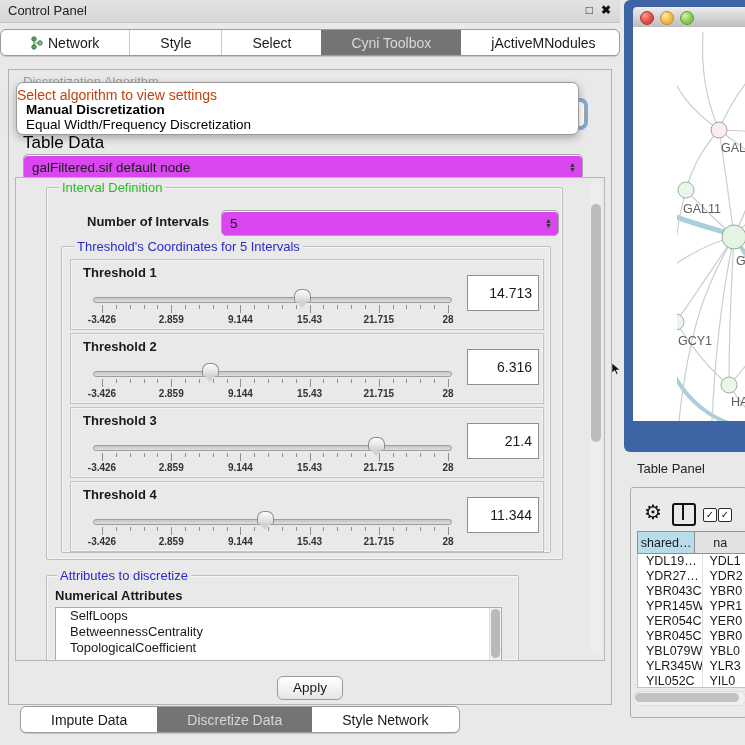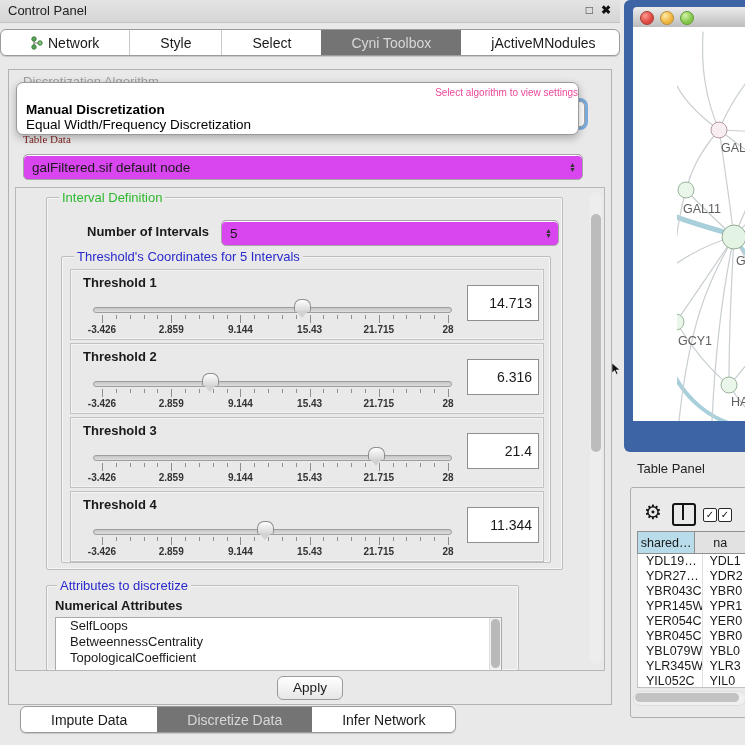--- a/index.html
+++ b/index.html
@@ -18,31 +18,31 @@
   .seg-item{display:flex;align-items:center;gap:5px;padding:0 30px;font-size:14px;color:#1a1a1a;white-space:nowrap;cursor:default;}
   .seg-item.sep{border-left:1px solid #c9c9c9;}
   .seg-item.selected{background:#747474;color:#d8d8d8;}
   
   .outer{position:absolute;left:8px;top:69px;width:602px;height:634px;border:1px solid #b2b2b2;background:#e9e9e9;}
   .dim-title{position:absolute;left:14px;top:4px;font-size:13px;color:#9d9d9d;}
   .focus-combo{position:absolute;left:14px;top:31px;width:560px;height:24px;background:#fff;border:1px solid #a6a6a6;
     border-radius:5px;box-shadow:0 0 0 3px rgba(86,150,216,.75);}
   .popup{position:absolute;left:7px;top:12px;width:561px;height:51px;background:#fff;border:1px solid #9a9a9a;
     border-radius:7px;box-shadow:0 3px 8px rgba(0,0,0,.28);z-index:5;}
-  .popup-ph{position:absolute;left:0;right:0;top:4px;text-align:right;color:#ec4899;font-size:10px;}
+  .popup-ph{position:absolute;left:0;right:0;top:4px;text-align:left;color:#c2410c;font-size:14px;}
   .popup-opt1{position:absolute;left:9px;top:19px;font-weight:bold;font-size:13.5px;color:#000;}
   .popup-opt2{position:absolute;left:9px;top:34px;font-size:13.5px;color:#000;}
   .group-label{font-size:13px;background:#e9e9e9;padding:0 3px;position:absolute;top:-8px;}
   .combo{background:#d946ef;border:1px solid #a6a6a6;border-radius:5px;position:absolute;font-size:13.5px;
     box-shadow:inset 0 1px 0 #fff;cursor:default;}
   .combo .ctext{position:absolute;left:8px;top:50%;transform:translateY(-50%);white-space:nowrap;}
   .spinner{position:absolute;right:6px;top:50%;transform:translateY(-50%);display:flex;flex-direction:column;
     align-items:center;line-height:5px;font-size:7px;color:#333;}
-  .td-title{position:absolute;left:14px;top:63px;font-size:11px;color:#7f1d1d;font-family:Liberation Serif, serif;}
-  .inner{position:absolute;left:6px;top:117px;width:588px;height:482px;border:1px solid #b7b7b7;background:#e9e9e9;overflow:hidden;}
+  .td-title{position:absolute;left:14px;top:63px;font-size:17px;color:#000000;}
+  .inner{position:absolute;left:6px;top:107px;width:588px;height:482px;border:1px solid #b7b7b7;background:#e9e9e9;overflow:hidden;}
   .vscroll{position:absolute;right:2px;top:4px;width:12px;height:472px;background:#ededed;border-radius:6px;}
   .vscroll .thumb{position:absolute;left:1px;width:10px;border-radius:5px;background:#bcbcbc;}
   .etched{position:absolute;border:1px solid #bdbdbd;border-radius:2px;box-shadow:inset 0 0 0 1px #f6f6f6;}
   .t-green{color:#2eb82e;} .t-blue{color:#2929cc;}
   .num-label{position:absolute;left:40px;top:26px;font-weight:bold;font-size:13px;}
   .thr-rows{position:absolute;left:8px;top:12px;width:474px;}
   .thr-row{position:relative;width:472px;height:69px;border:1px solid #c2c2c2;background:#e9e9e9;margin-bottom:3px;
     box-shadow:inset 0 0 0 1px #f3f3f3;}
   .thr-label{position:absolute;left:12px;top:5px;font-weight:bold;font-size:13px;}
   .track{position:absolute;left:22px;top:37px;width:357px;height:4px;border:1px solid #9e9e9e;border-radius:3px;
@@ -359,21 +359,21 @@
 
   <div class="tabbar-bottom">
     <div class="seg">
       <div class="seg-item">
           <span>Impute Data</span>
         </div>
       <div class="seg-item selected">
           <span>Discretize Data</span>
         </div>
       <div class="seg-item">
-          <span>Infer Network</span>
+          <span>Style Network</span>
         </div>
     </div>
   </div>
 </div>
 
 <div class="right-col">
 
   <div class="net-window">
     <div class="net-inner">
       <div class="net-titlebar">

